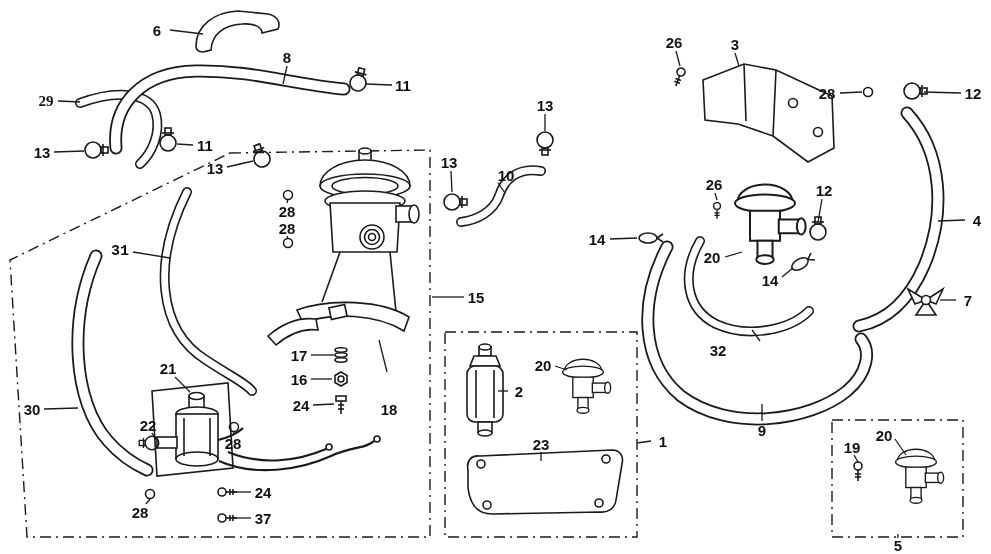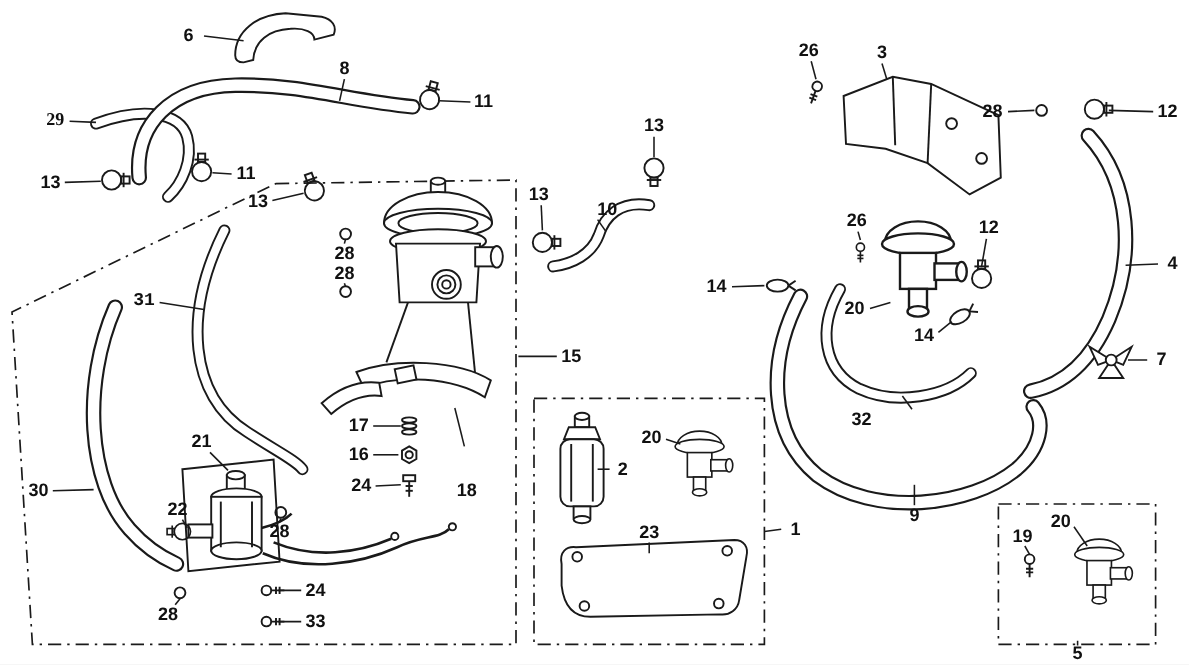--- a/index.html
+++ b/index.html
@@ -299,21 +299,21 @@
       <div class="callout" style="left: 545px; top: 105px;">13</div>
       <div class="callout" style="left: 299px; top: 355px; text-align: center;">17</div>
       <div class="callout" style="left: 299px; top: 379px;">16</div>
       <div class="callout" style="left: 301px; top: 405px;">24</div>
       <div class="callout" style="left: 389px; top: 381px; margin-top: 28px;">18</div>
       <div class="callout" style="left: 168px; top: 368px;">21</div>
       <div class="callout" style="left: 148px; top: 425px;">22</div>
       <div class="callout" style="left: 233px; top: 443px;">28</div>
       <div class="callout" style="left: 32px; top: 409px;">30</div>
       <div class="callout" style="left: 263px; top: 492px;">24</div>
-      <div class="callout" style="left: 263px; top: 518px;">33</div>
+      <div class="callout" style="left: 263px; top: 518px;">37</div>
       <div class="callout" style="left: 140px; top: 512px;">28</div>
       <div class="callout" style="left: 519px; top: 391px;">2</div>
       <div class="callout" style="left: 543px; top: 365px;">20</div>
       <div class="callout" style="left: 541px; top: 444px;">23</div>
       <div class="callout" style="left: 663px; top: 441px;">1</div>
       <div class="callout" style="left: 674px; top: 42px;">26</div>
       <div class="callout" style="left: 735px; top: 44px;">3</div>
       <div class="callout" style="left: 827px; top: 93px;">28</div>
       <div class="callout" style="left: 973px; top: 93px;">12</div>
       <div class="callout" style="left: 977px; top: 220px;">4</div>

